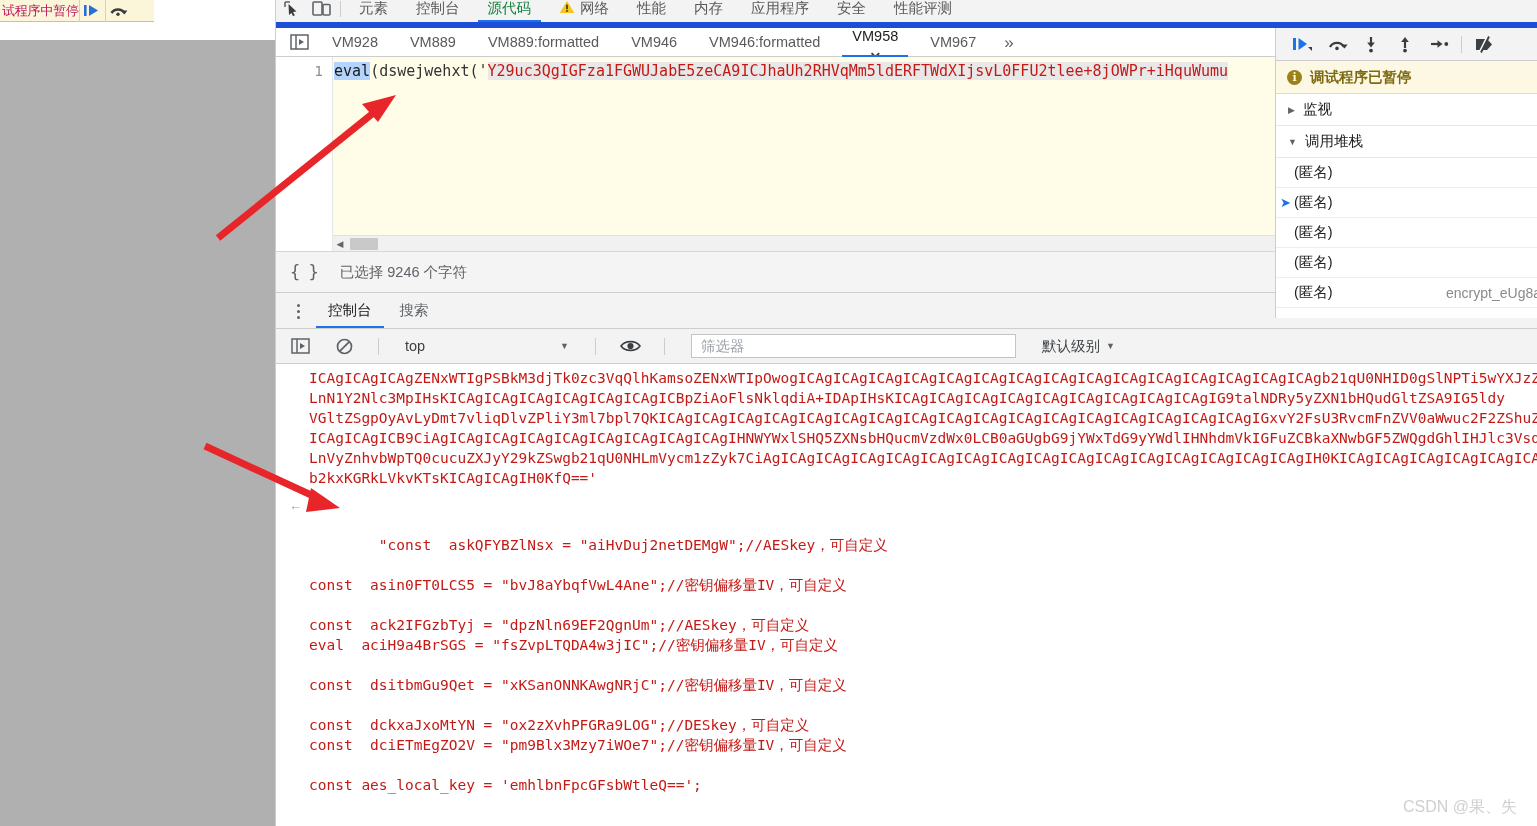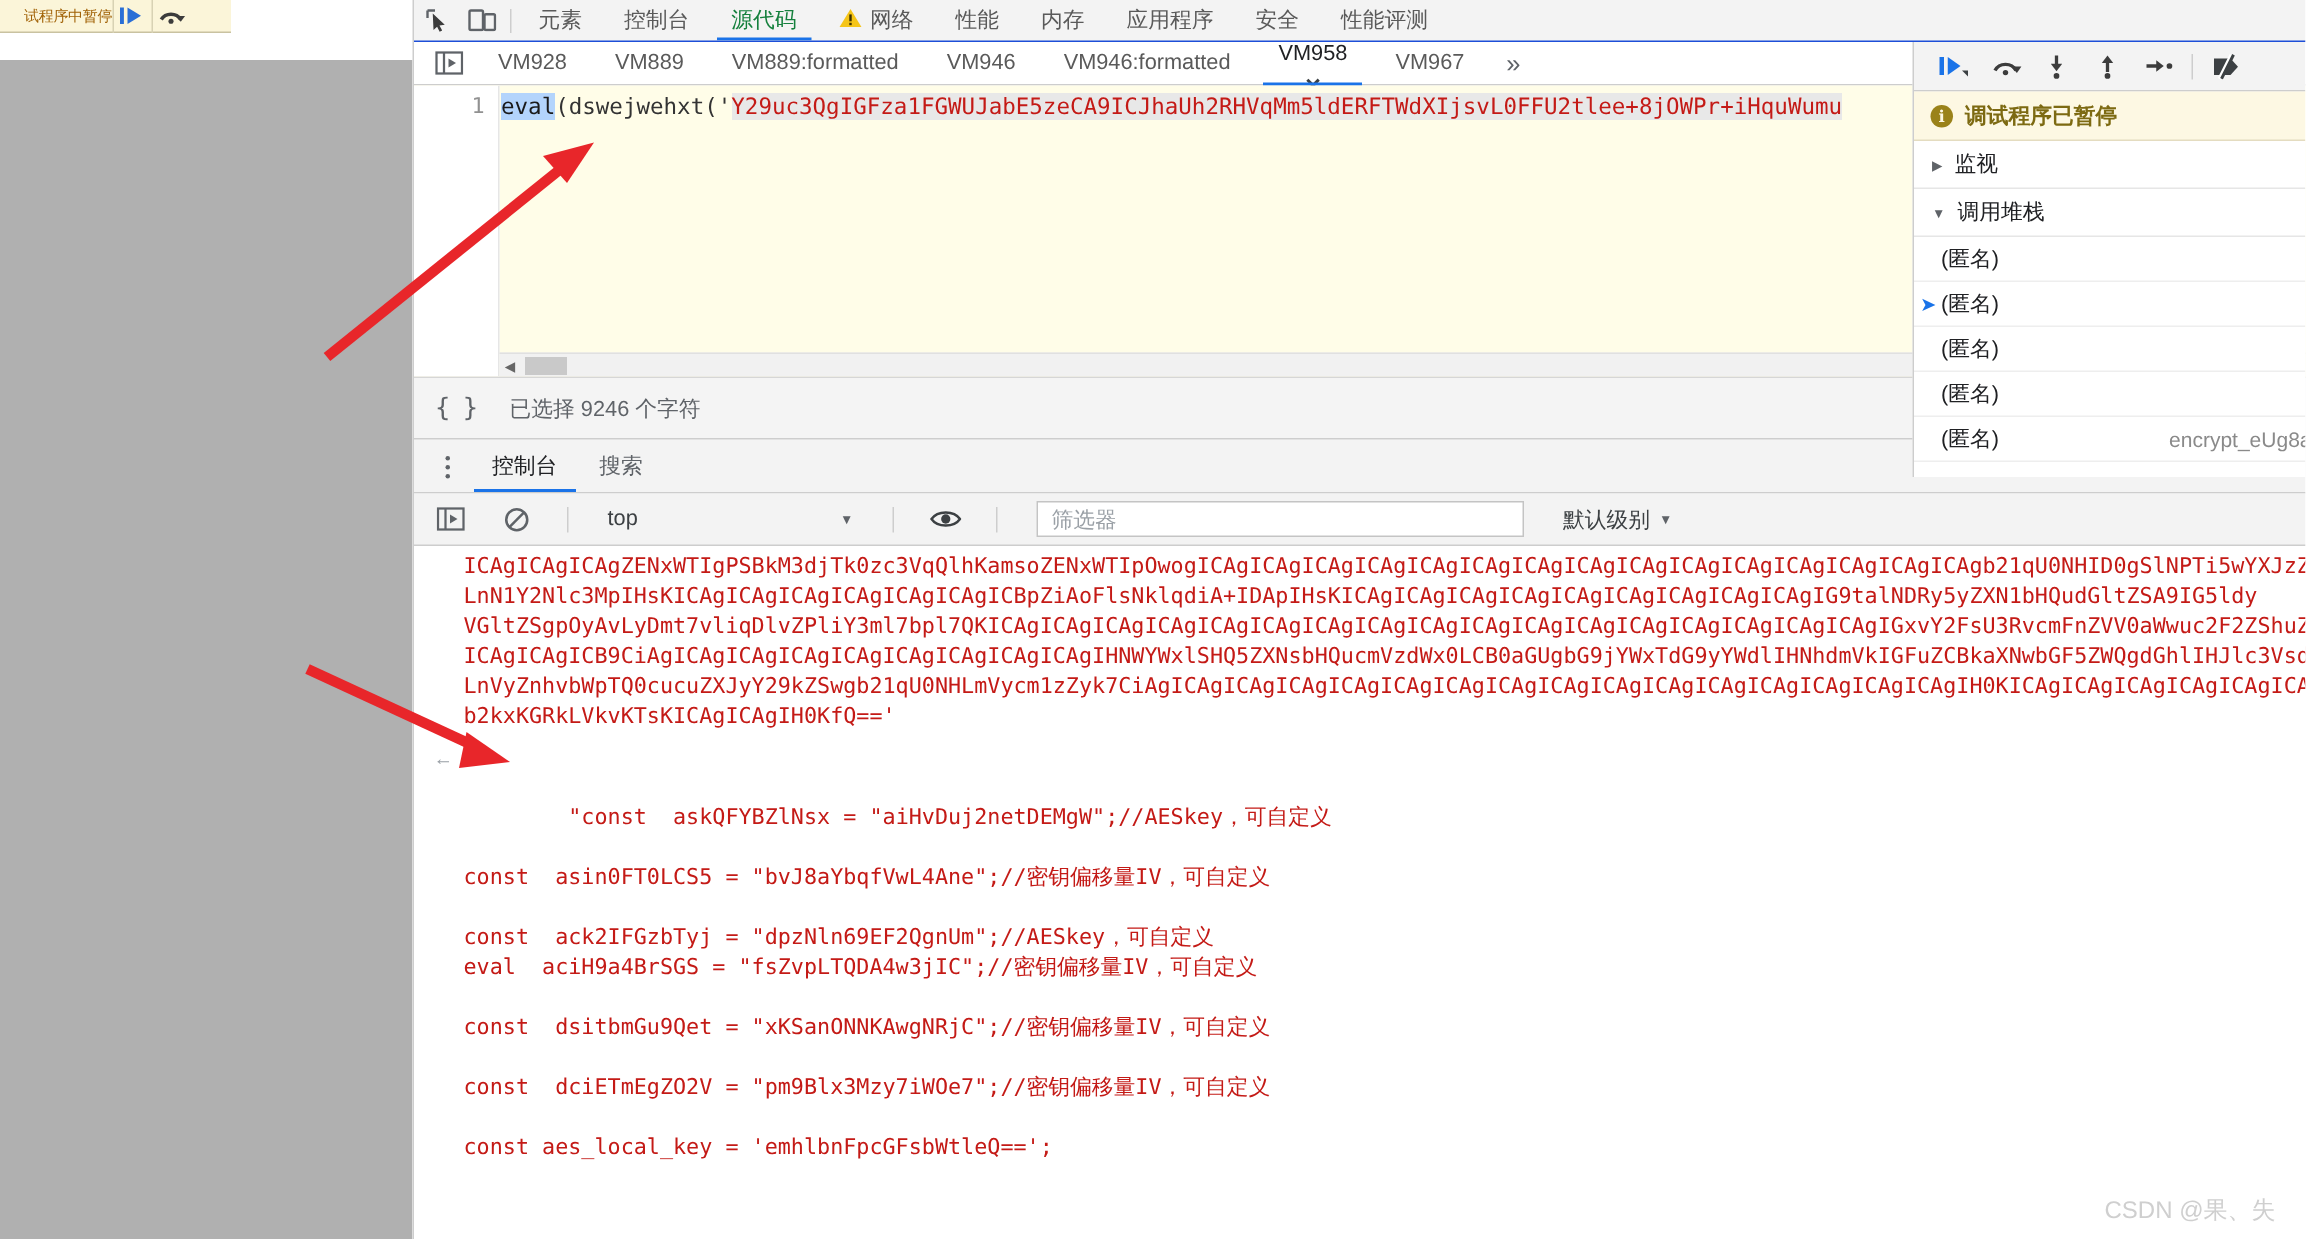--- a/index.html
+++ b/index.html
@@ -25,21 +25,21 @@
     position: absolute; left: 0; top: 40px; width: 275px; height: 786px;
     background: #b0b0b0;
   }
   .paused-banner-left {
     position: absolute; left: 0; top: 0; width: 154px; height: 22px;
     background: #fbf5d9;
     border-bottom: 1px solid #c9c2a1;
     display: flex; align-items: center;
   }
   .paused-banner-left .pb-text {
-    font-size: 10px; color: #a16207; padding-left: 16px; white-space: nowrap;
+    font-size: 13px; color: #be185d; padding-left: 2px; white-space: nowrap;
     letter-spacing: -0.2px;
   }
   .pb-btn {
     width: 26px; height: 22px;
     display: flex; align-items: center; justify-content: center;
     border-left: 1px solid #d8d2b4;
   }
   .pb-btn svg { display: block; }
 
   
@@ -47,21 +47,21 @@
     position: absolute; left: 275px; top: 0; width: 1262px; height: 826px;
     background: #ffffff;
     border-left: 1px solid #cdcdcd;
   }
 
   
   .main-tabbar {
     position: relative;
     height: 28px;
     background: #f3f3f3;
-    border-bottom: 1px solid #1d4ed8;
+    border-bottom: 6px solid #1d4ed8;
     display: flex; align-items: flex-end;
     overflow: hidden;
   }
   .tb-icon {
     width: 30px; height: 27px; display: flex;
     align-items: center; justify-content: center;
   }
   .tb-sep {
     width: 1px; height: 16px; background: #cdcdcd; margin: 0 4px 5px 4px;
   }
@@ -526,20 +526,21 @@
         <span class="ret-arrow">←</span>
         <span>"const  askQFYBZlNsx = "aiHvDuj2netDEMgW";//AESkey，可自定义</span>
       </div>
       <div class="b64" style="margin:0">const  asin0FT0LCS5 = "bvJ8aYbqfVwL4Ane";//密钥偏移量IV，可自定义</div>
       <div class="blank-line"></div>
       <div class="b64" style="margin:0">const  ack2IFGzbTyj = "dpzNln69EF2QgnUm";//AESkey，可自定义</div>
       <div class="b64" style="margin:0">eval  aciH9a4BrSGS = "fsZvpLTQDA4w3jIC";//密钥偏移量IV，可自定义</div>
       <div class="blank-line"></div>
       <div class="b64" style="margin:0">const  dsitbmGu9Qet = "xKSanONNKAwgNRjC";//密钥偏移量IV，可自定义</div>
       <div class="blank-line"></div>
+      <div class="b64" style="margin:0">const  dckxaJxoMtYN = "ox2zXvhPFGRa9LOG";//DESkey，可自定义</div>
       <div class="b64" style="margin:0">const  dciETmEgZO2V = "pm9Blx3Mzy7iWOe7";//密钥偏移量IV，可自定义</div>
       <div class="blank-line"></div>
       <div class="b64" style="margin:0">const aes_local_key = 'emhlbnFpcGFsbWtleQ==';</div>
 
     </div>
 
     <div class="side">
       <div class="side-toolbar">
         <span class="side-btn">
           <svg width="22" height="16" viewBox="0 0 22 16">

